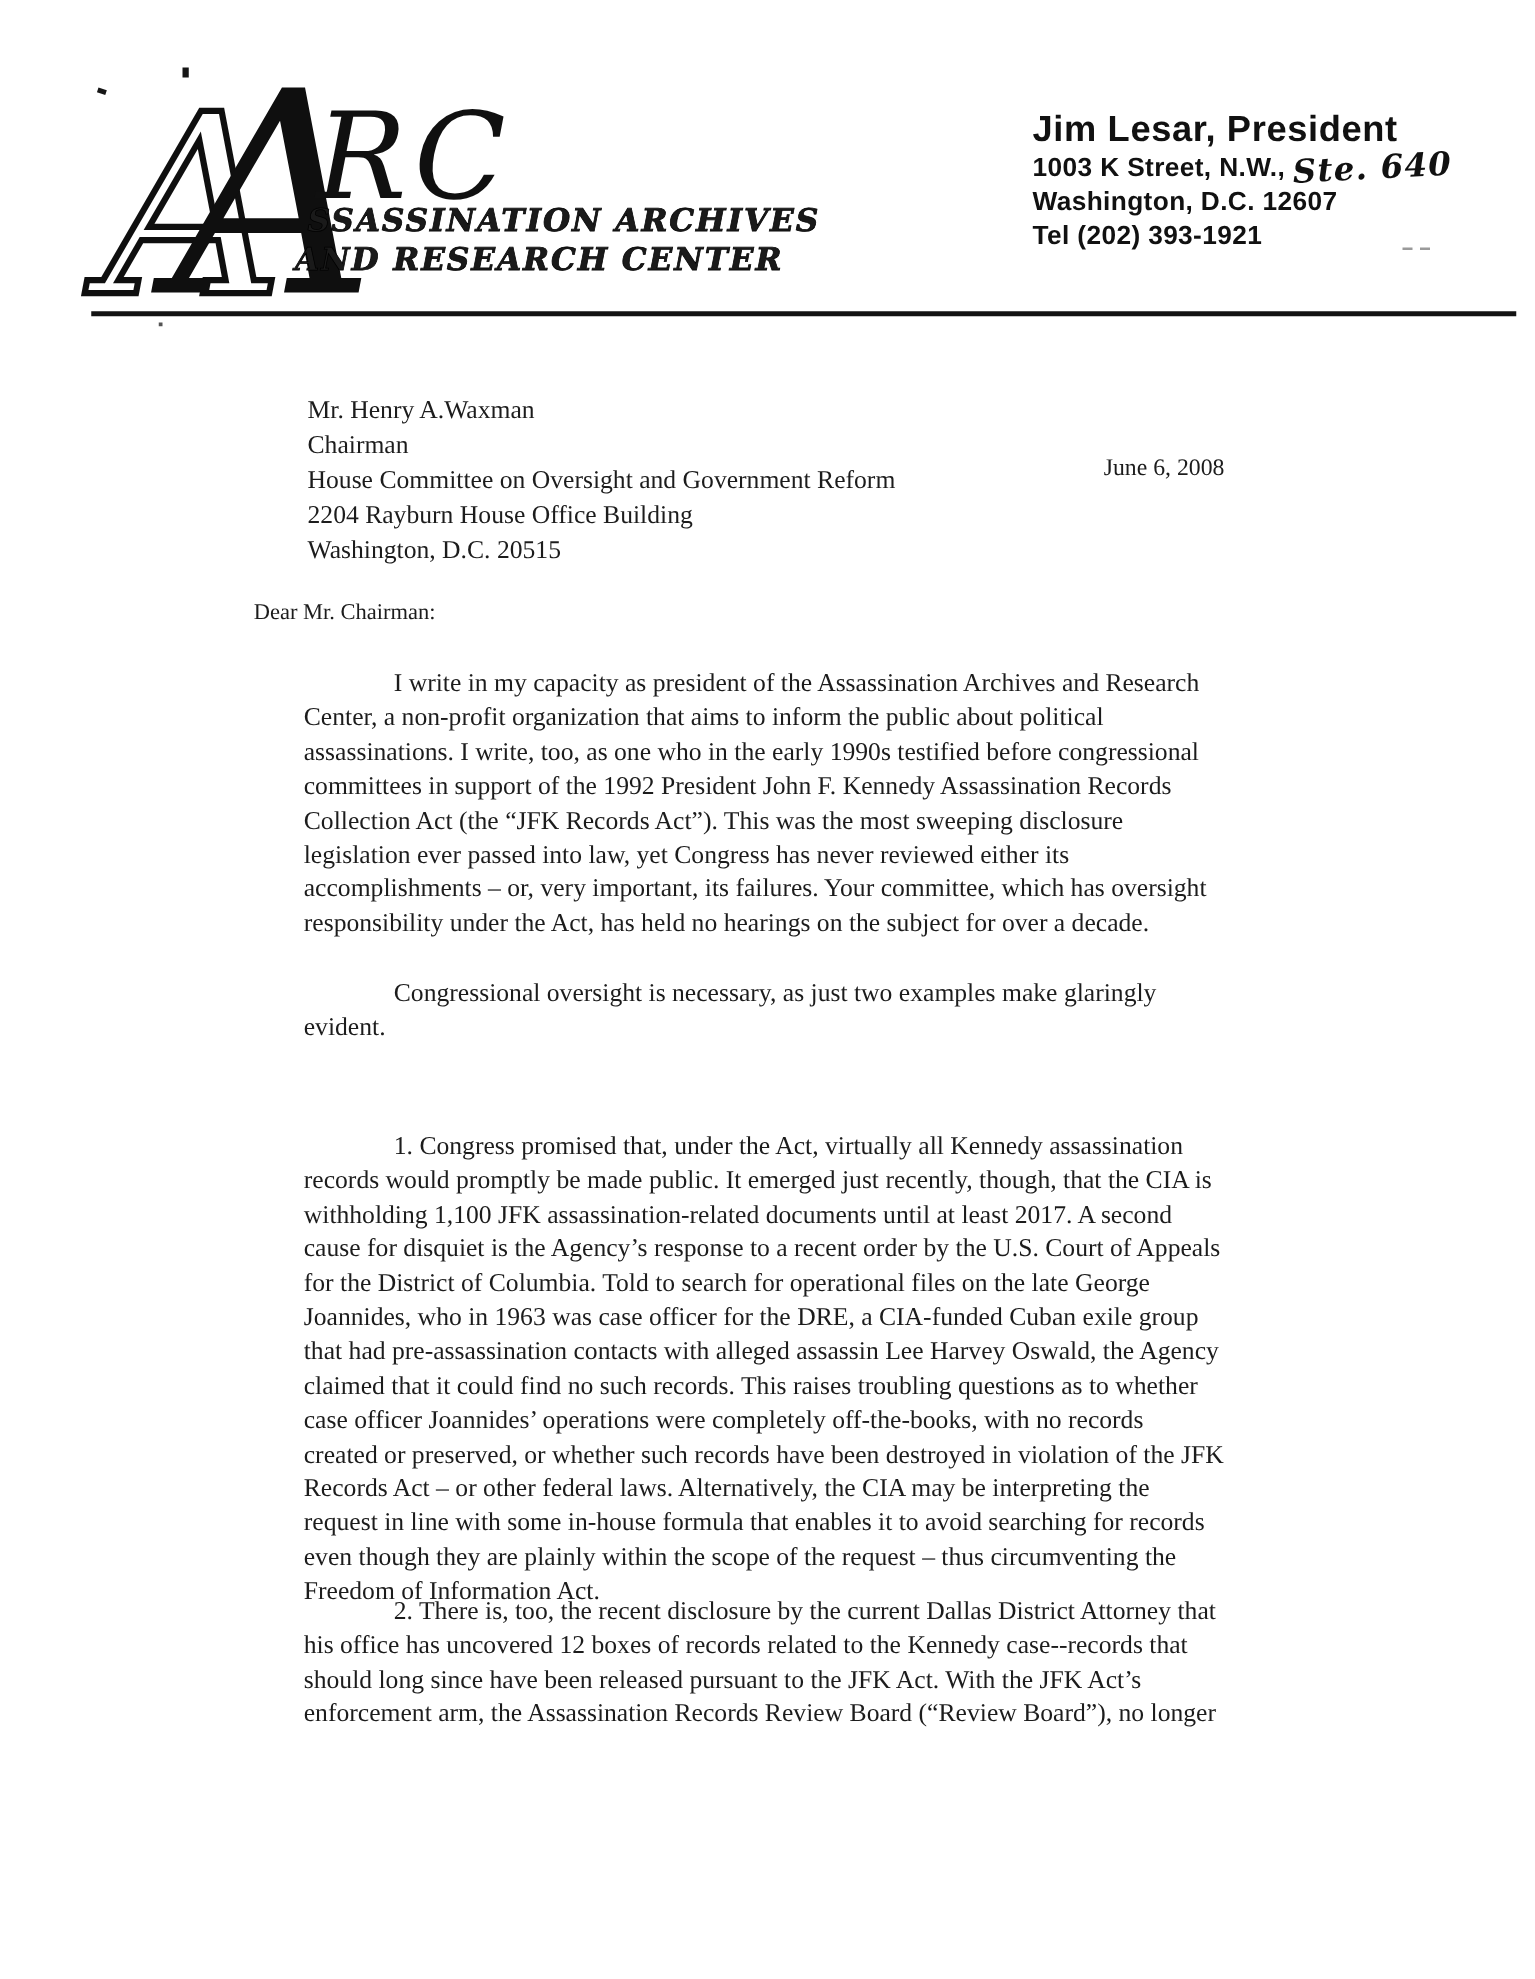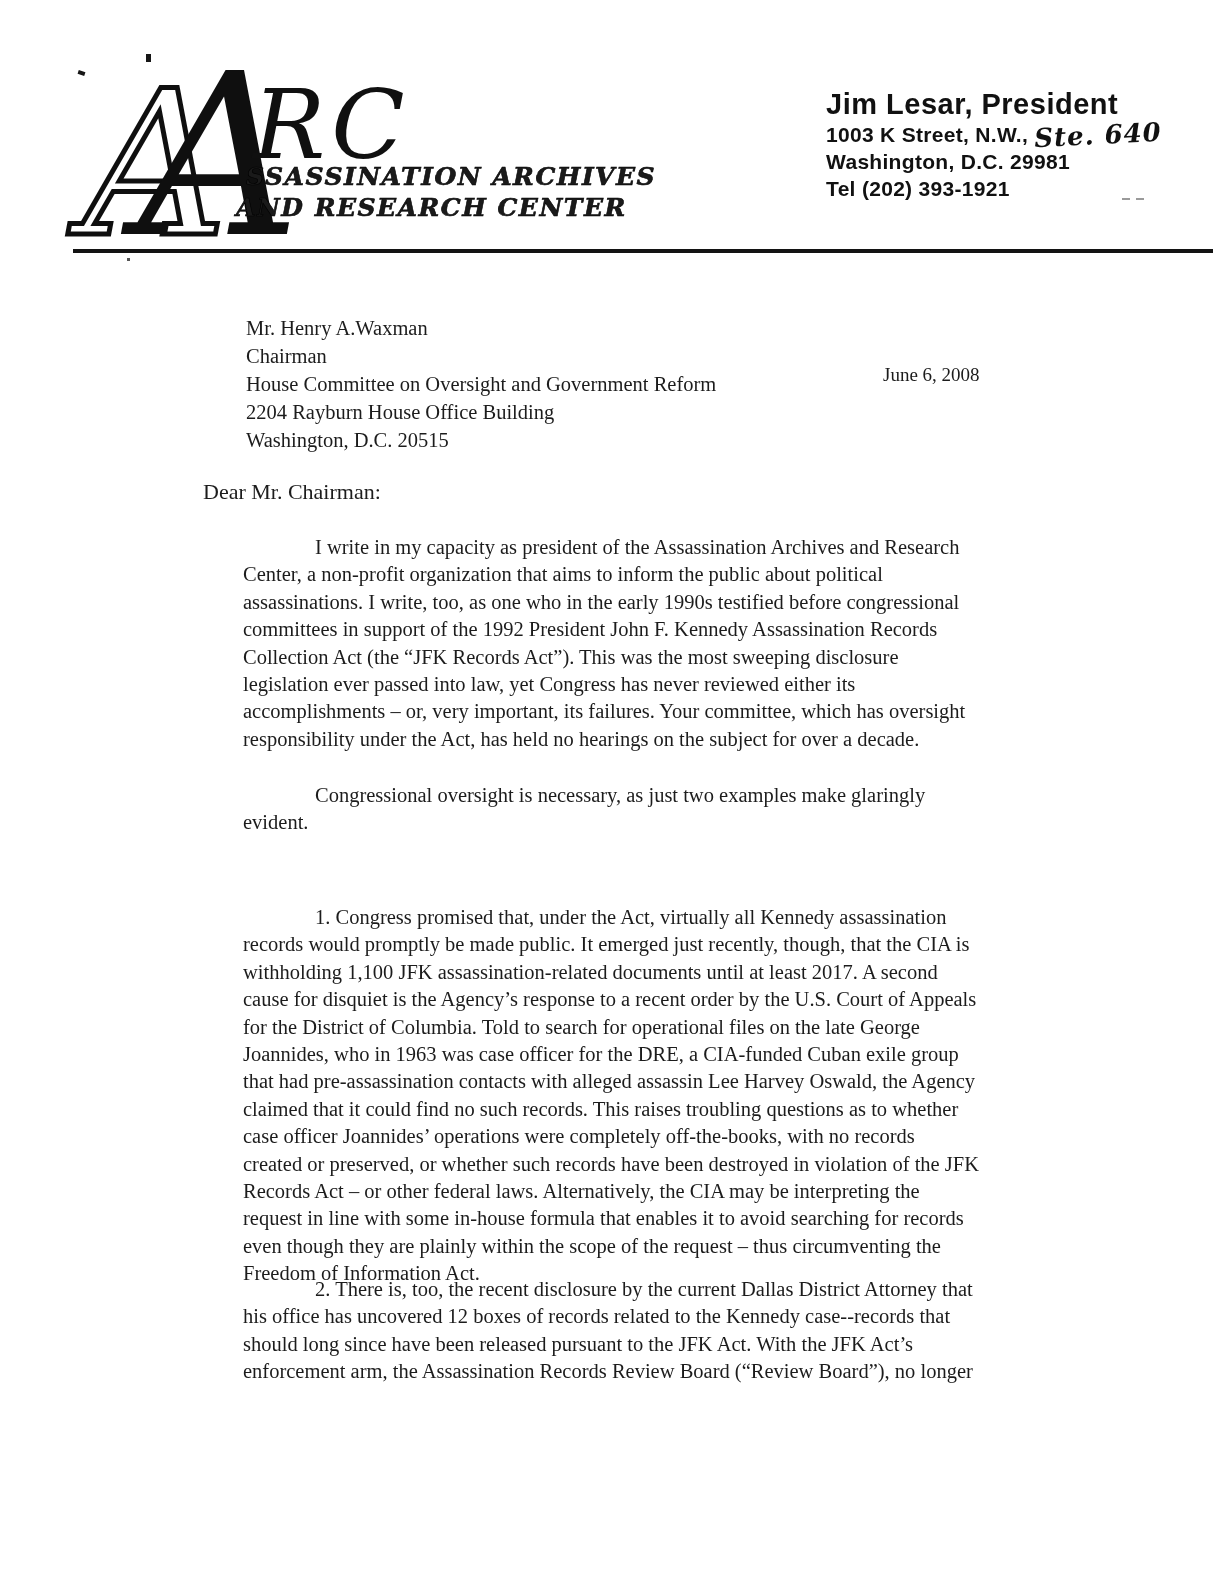--- a/index.html
+++ b/index.html
@@ -33,21 +33,21 @@
   .art-dash1{left:1122px;top:198px;width:8px;height:2px;background:#9a9a9a;}
   .art-dash2{left:1136px;top:198px;width:8px;height:2px;background:#9a9a9a;}
   .art-dot2{left:127px;top:258px;width:3px;height:3px;background:#555;}
   
   .textblock{
     position:absolute;left:200px;width:1020px;
     font-size:20.5px;line-height:27.4px;white-space:pre-line;margin-left:43px;
   }
   .recipient{top:314px;left:203px;line-height:28px;}
   .date{position:absolute;left:883px;top:364px;font-size:19px;}
-  .salutation{position:absolute;left:203px;top:479px;font-size:22px;}
+  .salutation{position:absolute;left:203px;top:479px;font-size:18px;}
   .para{text-indent:72px;}
   .p1{top:534px;}
   .p2{top:782px;}
   .p3{top:904px;}
   .p4{top:1276px;}
 </style>
 </head>
 <body>
 
 <div class="page">
@@ -56,21 +56,21 @@
     <text x="0" y="182" font-family="DejaVu Serif, serif" font-style="italic" font-size="200" fill="#ffffff" stroke="#0f0f0f" stroke-width="5">A</text>
     <text x="55" y="182" font-family="DejaVu Serif, serif" font-style="italic" font-size="225" fill="#0f0f0f">A</text>
     <text x="170" y="106" font-family="DejaVu Serif, serif" font-style="italic" font-size="96" fill="#101010" letter-spacing="6">RC</text>
     <text x="163" y="133" font-family="DejaVu Serif, serif" font-style="italic" font-weight="bold" font-size="25" fill="#1a1a1a" stroke="#000" stroke-width="0.6" letter-spacing="1.5">SSASSINATION ARCHIVES</text>
     <text x="153" y="164" font-family="DejaVu Serif, serif" font-style="italic" font-weight="bold" font-size="25" fill="#1a1a1a" stroke="#000" stroke-width="0.6" letter-spacing="1.5">AND RESEARCH CENTER</text>
   </svg>
 
   <div class="contact">
     <div class="contact-name">Jim Lesar, President</div>
     <div class="contact-line"><span>1003 K Street, N.W.,</span> <span class="handwritten">Ste. 640</span></div>
-    <div class="contact-line">Washington, D.C. 29981</div>
+    <div class="contact-line">Washington, D.C. 12607</div>
     <div class="contact-line">Tel (202) 393-1921</div>
   </div>
 
   <div class="art art-dot1"></div>
   <div class="art art-tick"></div>
   <div class="art art-dash1"></div>
   <div class="art art-dash2"></div>
   <div class="art art-dot2"></div>
 
   <div class="rule"></div>

